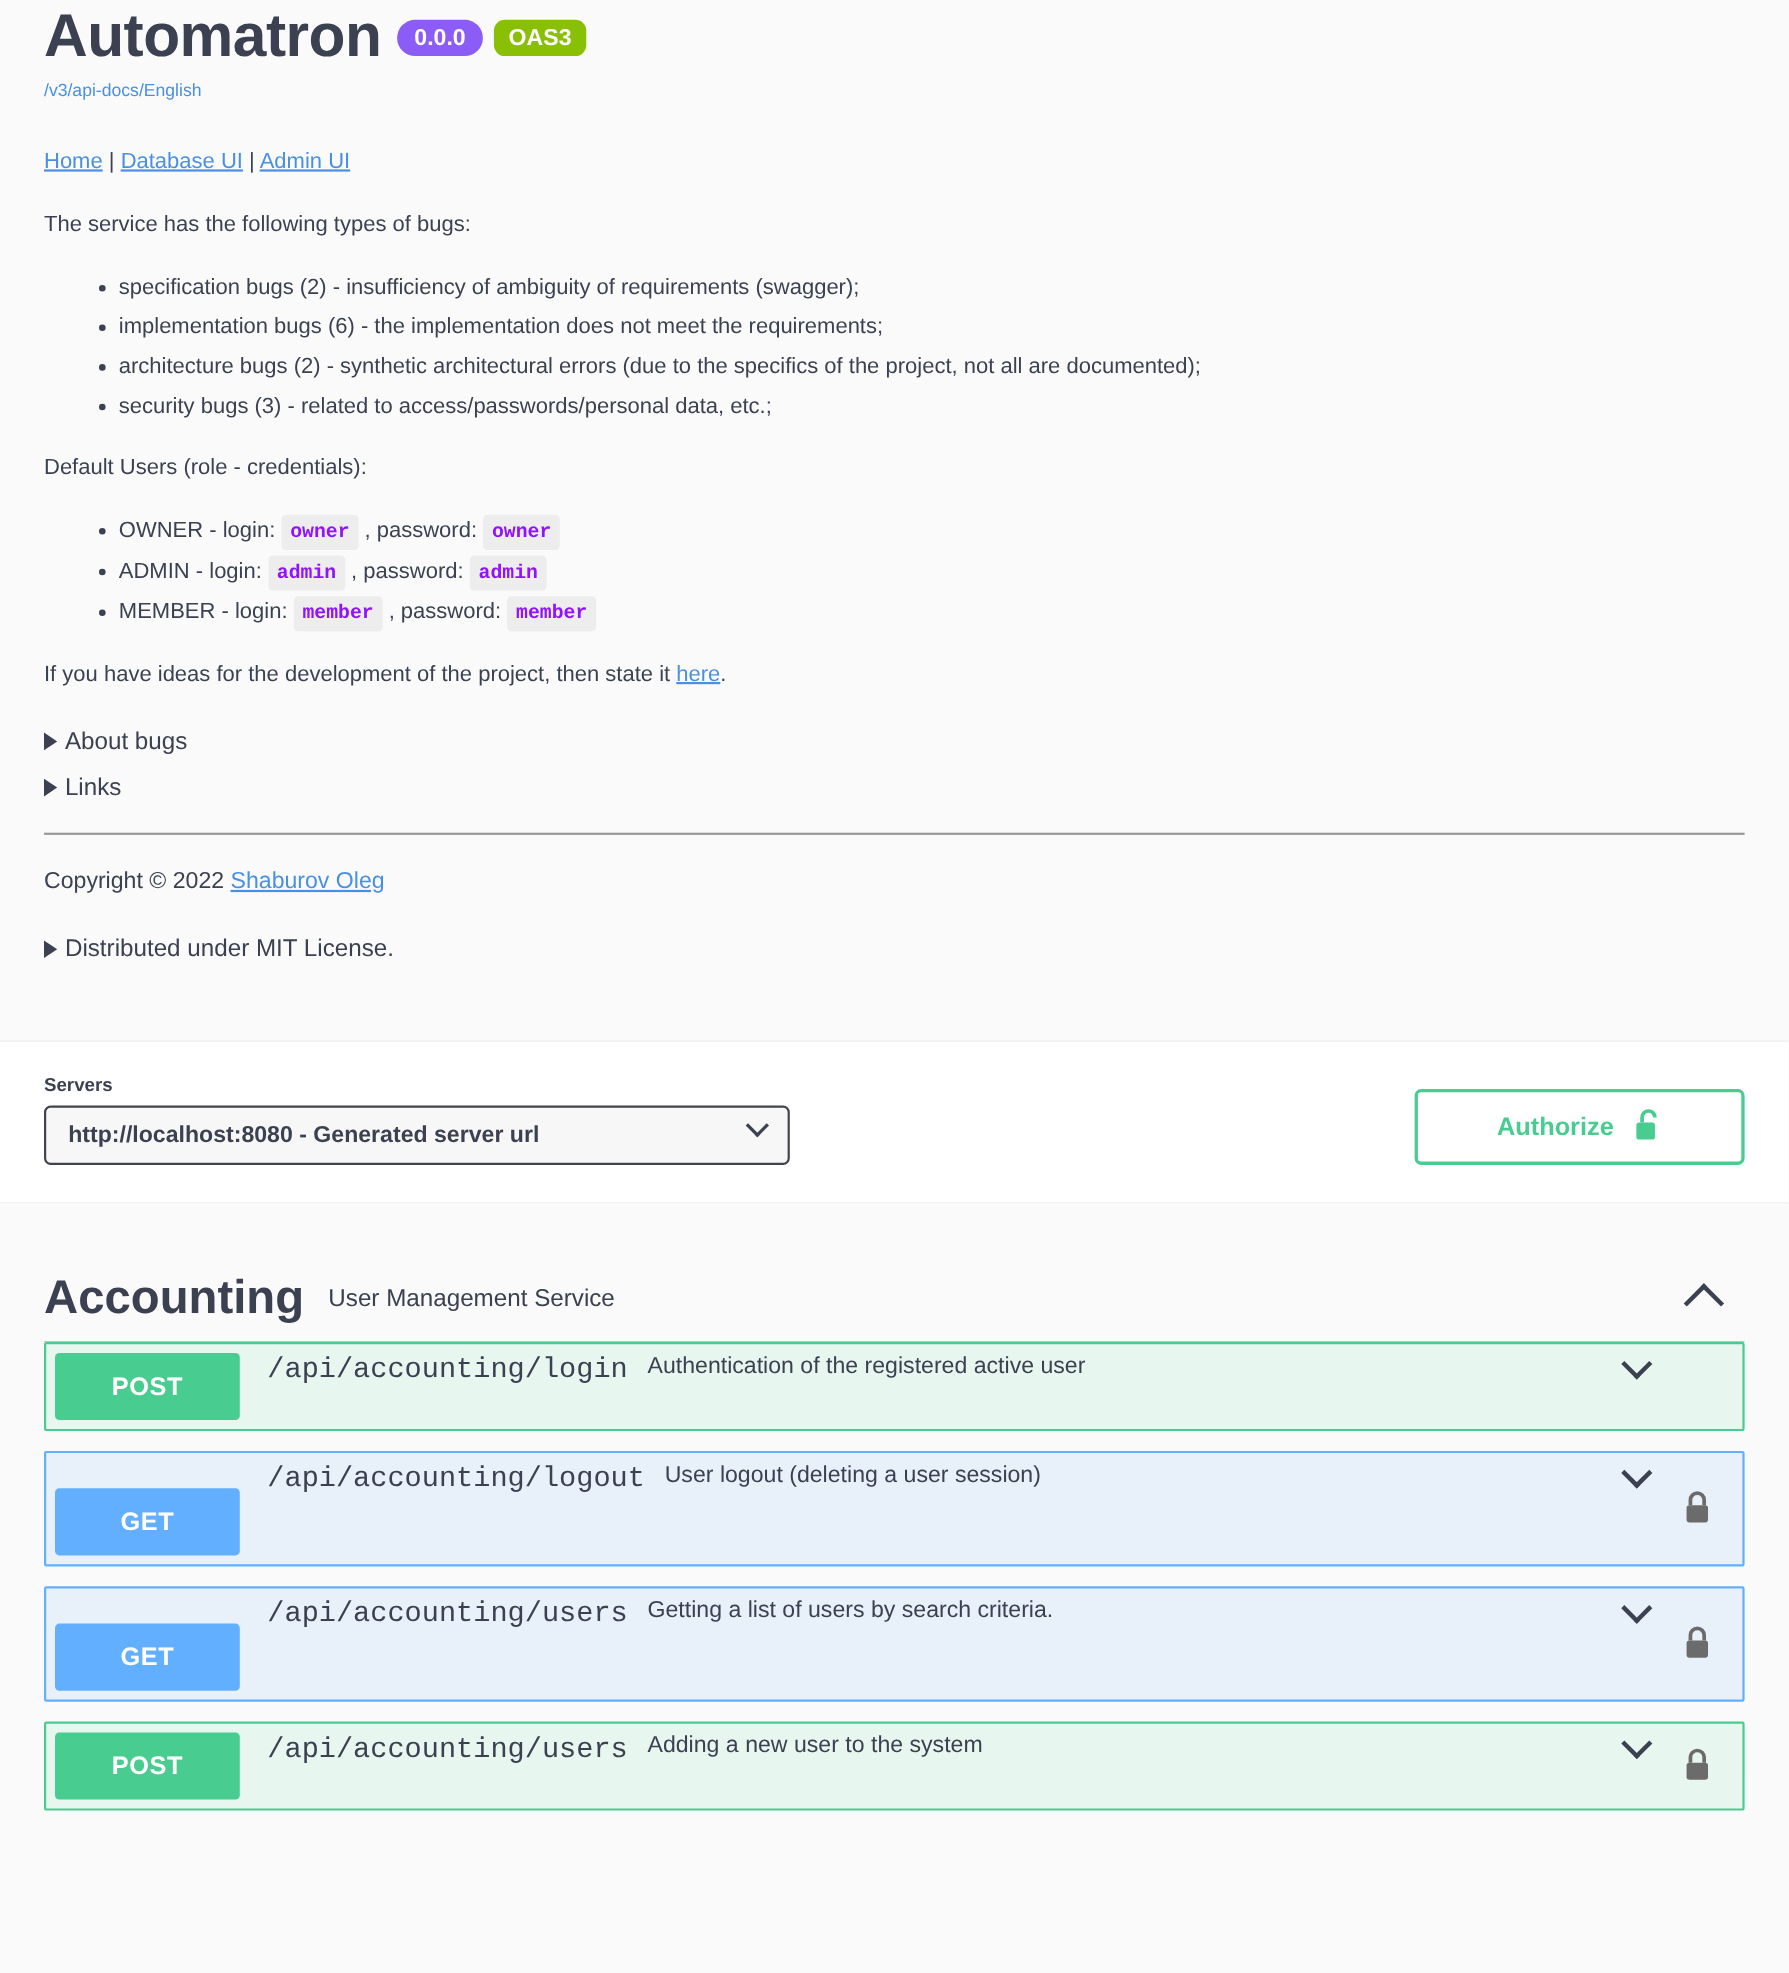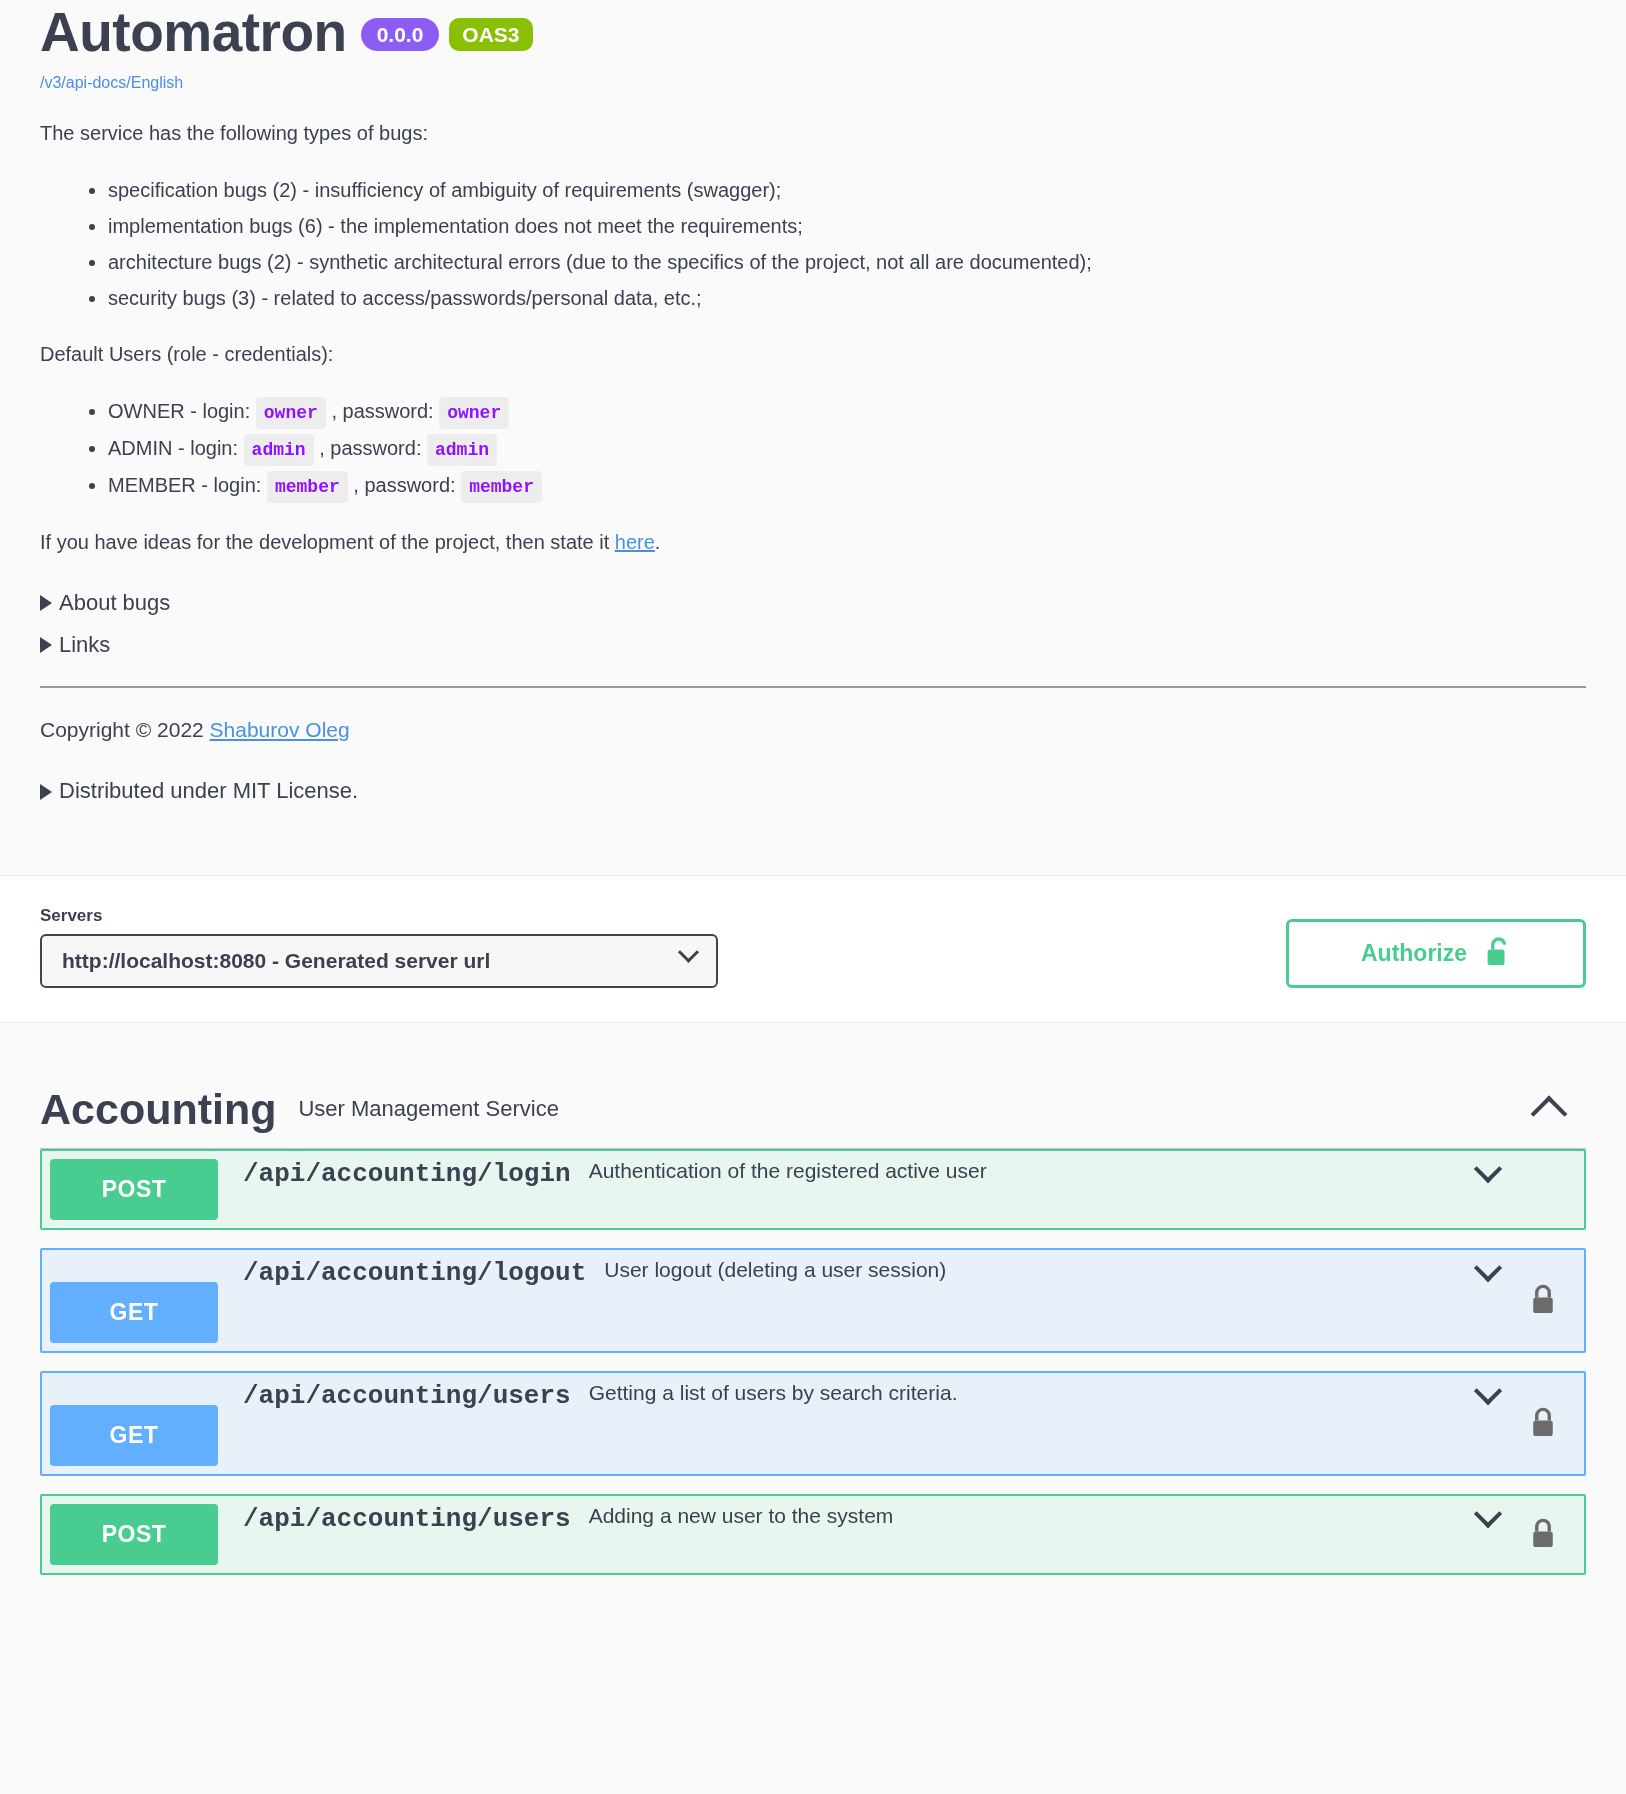--- a/index.html
+++ b/index.html
@@ -213,21 +213,21 @@
     padding: 17px 0;
     letter-spacing: 0.5px;
     font-family: "Liberation Sans", sans-serif;
   }
   .method.post { background: #49cc90; }
   .method.get  { background: #61affe; margin-top: 24px; }
 
   .op-path {
     font-family: "Liberation Mono", monospace;
     font-size: 26px;
-    font-weight: bold;
+    font-weight: normal;
     color: #3b4151;
     margin-left: 25px;
     white-space: nowrap;
   }
   .op-summary {
     font-size: 21px;
     color: #3b4151;
     margin-left: 18px;
     flex: 1 1 auto;
   }
@@ -252,20 +252,23 @@
     <div class="badges">
       <span class="version-badge">0.0.0</span>
       <span class="oas-badge">OAS3</span>
     </div>
   </div>
 
   <a class="docs-url" href="#">/v3/api-docs/English</a>
 
   <div class="desc">
 
+    <p class="nav-links">
+      <a href="#">Home</a><span class="sep"> | </span><a href="#">Database UI</a><span class="sep"> | </span><a href="#">Admin UI</a>
+    </p>
 
     <p>The service has the following types of bugs:</p>
 
     <ul>
       <li>specification bugs (2) - insufficiency of ambiguity of requirements (swagger);</li>
       <li>implementation bugs (6) - the implementation does not meet the requirements;</li>
       <li>architecture bugs (2) - synthetic architectural errors (due to the specifics of the project, not all are documented);</li>
       <li>security bugs (3) - related to access/passwords/personal data, etc.;</li>
     </ul>
 

